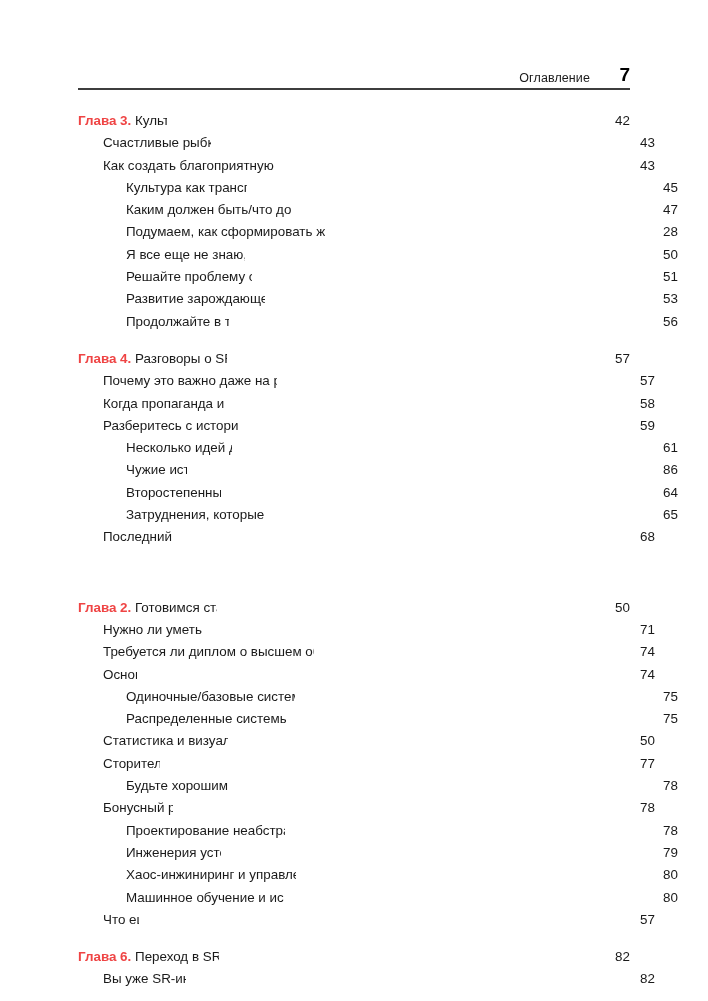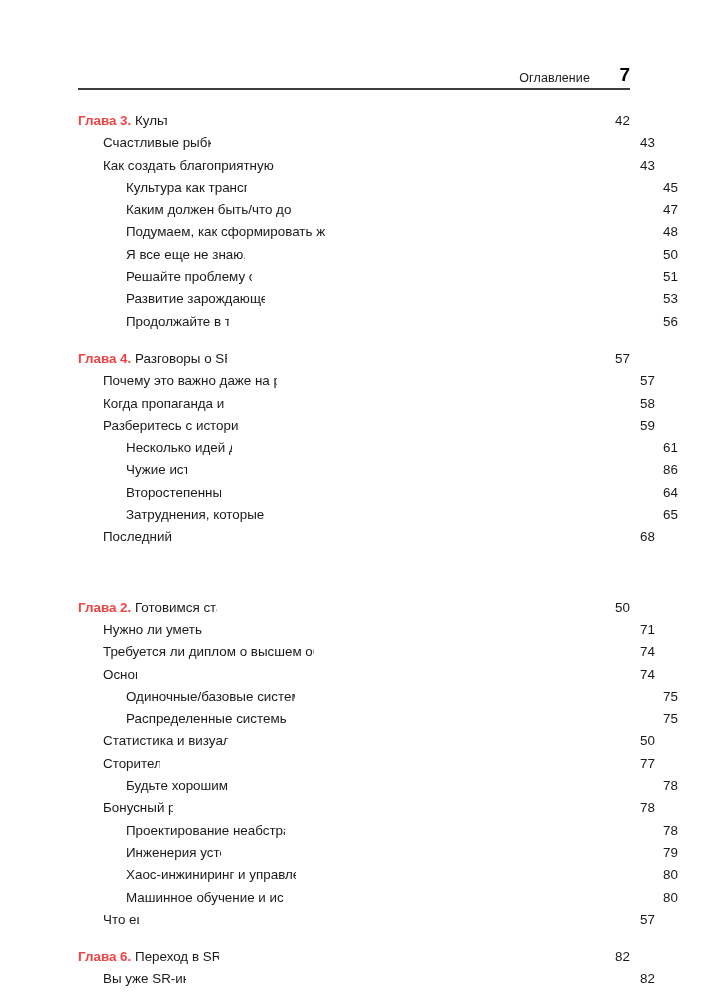--- a/index.html
+++ b/index.html
@@ -153,21 +153,21 @@
           <span class="pageno">45</span>
         </div>
         <div class="toc-row lvl-2">
           <span class="label">Каким должен быть/что должен делать SR-инженер</span>
           <span class="leader"></span>
           <span class="pageno">47</span>
         </div>
         <div class="toc-row lvl-2">
           <span class="label">Подумаем, как сформировать желательную и необходимую культуру</span>
           <span class="leader"></span>
-          <span class="pageno">48</span>
+          <span class="pageno">28</span>
         </div>
         <div class="toc-row lvl-2">
           <span class="label">Я все еще не знаю, с чего начать</span>
           <span class="leader"></span>
           <span class="pageno">50</span>
         </div>
         <div class="toc-row lvl-2">
           <span class="label">Решайте проблему с помощью SRE</span>
           <span class="leader"></span>
           <span class="pageno">51</span>

